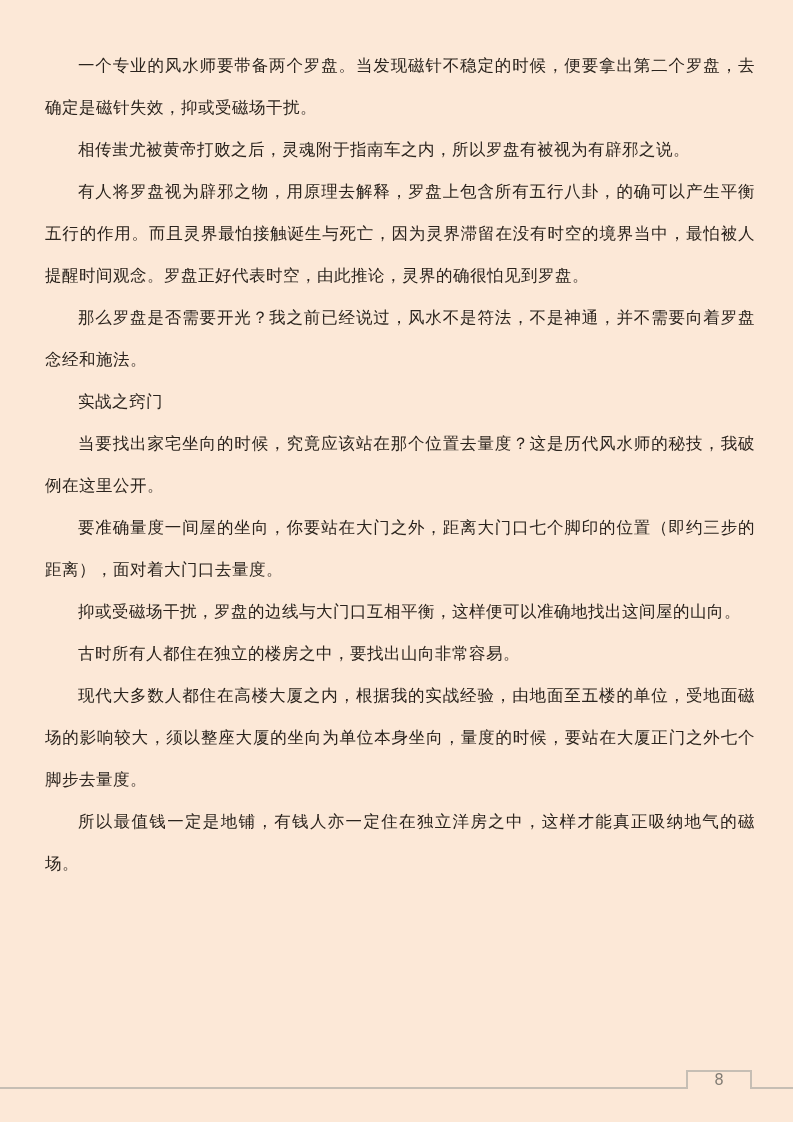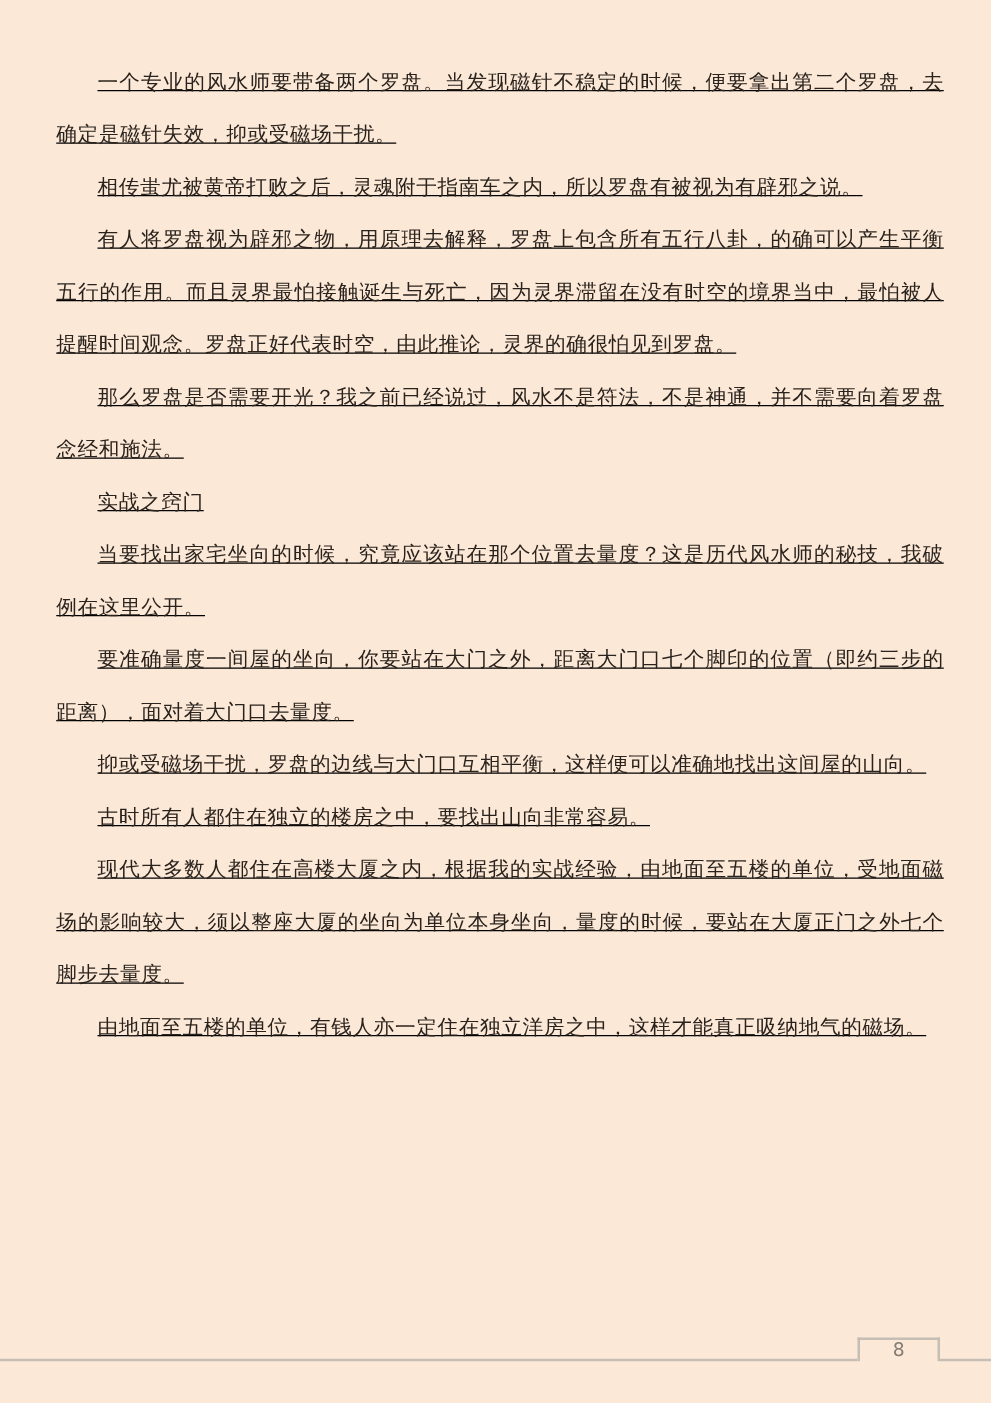--- a/index.html
+++ b/index.html
@@ -18,21 +18,20 @@
     width:793px;
     height:1122px;
     background:var(--bg);
     overflow:hidden;
   }
   .content{
     position:absolute;
     top:45px;
     left:45px;
     width:710px;
-    text-decoration:underline;
   }
   .para{
     margin:0;
     padding:0;
     font-size:16.5px;
     line-height:42px;
     letter-spacing:0.5px;
     color:var(--fg);
     text-indent:2em;
     text-align:justify;
@@ -93,21 +92,21 @@
       <p class="para">一个专业的风水师要带备两个罗盘。当发现磁针不稳定的时候，便要拿出第二个罗盘，去确定是磁针失效，抑或受磁场干扰。</p>
       <p class="para">相传蚩尤被黄帝打败之后，灵魂附于指南车之内，所以罗盘有被视为有辟邪之说。</p>
       <p class="para">有人将罗盘视为辟邪之物，用原理去解释，罗盘上包含所有五行八卦，的确可以产生平衡五行的作用。而且灵界最怕接触诞生与死亡，因为灵界滞留在没有时空的境界当中，最怕被人提醒时间观念。罗盘正好代表时空，由此推论，灵界的确很怕见到罗盘。</p>
       <p class="para">那么罗盘是否需要开光？我之前已经说过，风水不是符法，不是神通，并不需要向着罗盘念经和施法。</p>
       <p class="para">实战之窍门</p>
       <p class="para">当要找出家宅坐向的时候，究竟应该站在那个位置去量度？这是历代风水师的秘技，我破例在这里公开。</p>
       <p class="para">要准确量度一间屋的坐向，你要站在大门之外，距离大门口七个脚印的位置（即约三步的距离），面对着大门口去量度。</p>
       <p class="para">抑或受磁场干扰，罗盘的边线与大门口互相平衡，这样便可以准确地找出这间屋的山向。</p>
       <p class="para">古时所有人都住在独立的楼房之中，要找出山向非常容易。</p>
       <p class="para">现代大多数人都住在高楼大厦之内，根据我的实战经验，由地面至五楼的单位，受地面磁场的影响较大，须以整座大厦的坐向为单位本身坐向，量度的时候，要站在大厦正门之外七个脚步去量度。</p>
-      <p class="para">由地面至五楼的单位，有钱人亦一定住在独立洋房之中，这样才能真正吸纳地气的磁场。</p>
+      <p class="para">所以最值钱一定是地铺，有钱人亦一定住在独立洋房之中，这样才能真正吸纳地气的磁场。</p>
     </main>
 
   <div class="footer">
     <div class="rule-left"></div>
     <div class="rule-right"></div>
     <div class="page-tab">
       <span class="page-num">8</span>
     </div>
   </div>
 

